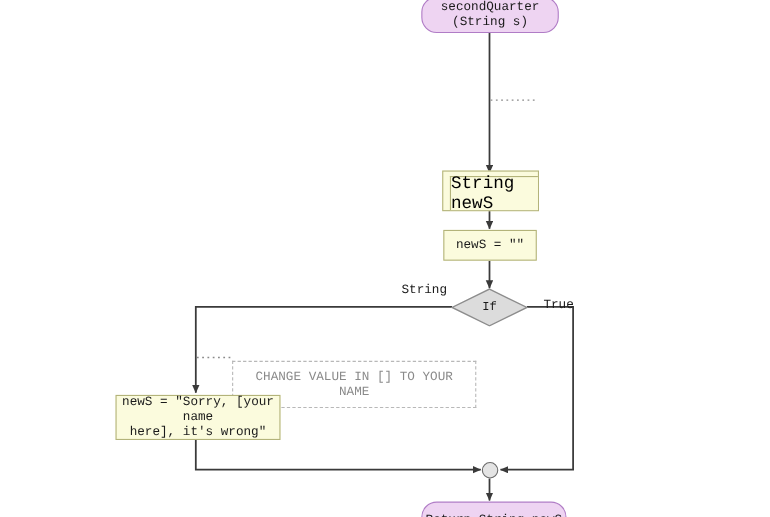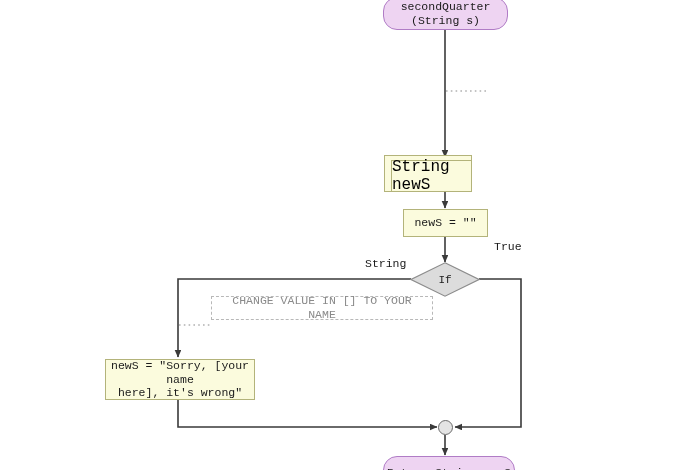--- a/index.html
+++ b/index.html
@@ -155,41 +155,41 @@
 
     <line x1="445" y1="435" x2="445" y2="455" stroke="#3a3a3a" stroke-width="1.6" marker-end="url(#arrow)"></line>
   </svg>
 
   <div class="node terminal" style="left:383px; top:-3px; width:125px; height:33px; flex-direction:column;">
     <span>secondQuarter</span>
     <span>(String s)</span>
   </div>
 
 
-  <div class="declaration" style="left:384px; top:155px; width:86px; height:35px;">
+  <div class="declaration" style="left:402px; top:155px; width:86px; height:35px;">
     <div class="decl-inner">
       <span>String newS</span>
     </div>
   </div>
 
   <div class="node process" style="left:403px; top:209px; width:85px; height:28px;">
     <span>newS = ""</span>
   </div>
 
   <div class="decision" style="left:410px; top:262px; width:70px; height:35px;">
     <svg width="70" height="35" viewBox="0 0 70 35" xmlns="http://www.w3.org/2000/svg">
       <polygon points="35,0.8 69,17.5 35,34.2 1,17.5" fill="#dcdcdc" stroke="#8c8c8c" stroke-width="1.2"></polygon>
     </svg>
     <div class="diamond-label">If</div>
   </div>
 
   <div class="branch-label" style="left:365px; top:257px;">String</div>
-  <div class="branch-label" style="left:494px; top:240px;">True</div>
-
-  <div class="comment" style="left:211px; top:296px; width:222px; height:24px;">
+  <div class="branch-label" style="left:494px; top:271px;">True</div>
+
+  <div class="comment" style="left:211px; top:328px; width:222px; height:43px;">
     <span>CHANGE VALUE IN [] TO YOUR NAME</span>
   </div>
 
   <div class="node process" style="left:105px; top:359px; width:150px; height:41px; flex-direction:column;">
     <span>newS = "Sorry, [your name</span>
     <span>here], it's wrong"</span>
   </div>
 
   <div class="merge-node" style="left:438px; top:420px;"></div>
 

